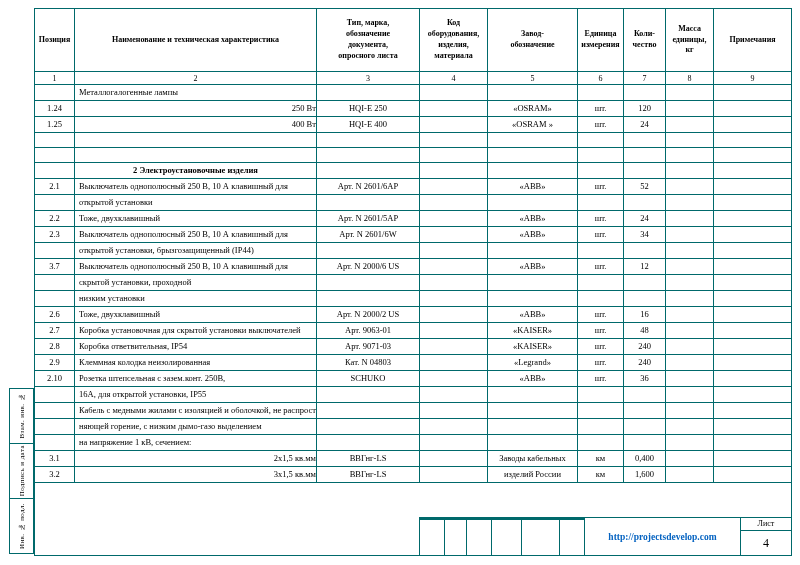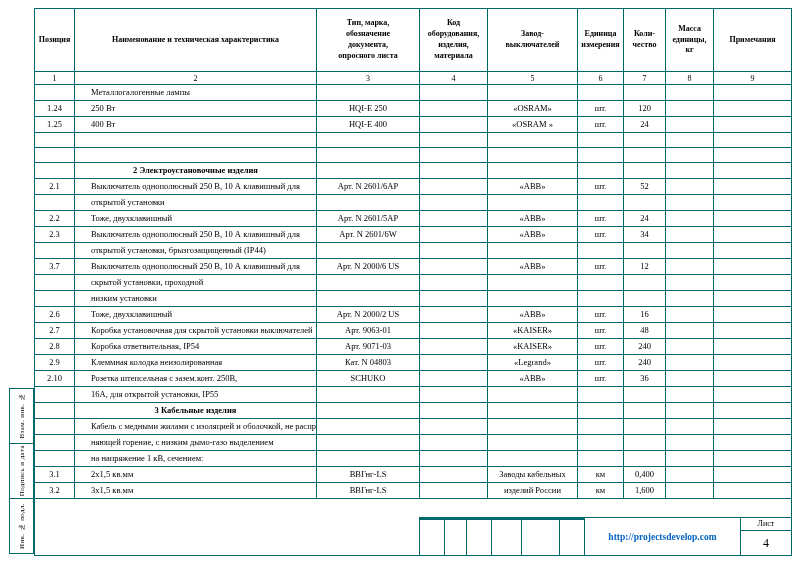--- a/index.html
+++ b/index.html
@@ -10,23 +10,23 @@
     font-family:"Liberation Serif", serif; color:var(--ink); overflow:hidden;
   }
   .frame { position:absolute; left:34px; top:8px; width:758px; height:548px; border:1px solid var(--frame); }
 
   
   .spec { position:absolute; left:-1px; top:-1px; width:758px; border-collapse:collapse; table-layout:fixed; background:#fff; }
   .spec th, .spec td { border:1px solid var(--frame); padding:0; overflow:hidden; }
   .head-labels th { height:63px; font-size:8px; font-weight:bold; text-align:center; vertical-align:middle; white-space:pre-line; line-height:1.35; }
   .head-nums th { height:13px; font-size:8px; font-weight:normal; text-align:center; vertical-align:middle; }
   .spec td { height:15px; font-size:8.5px; line-height:15px; white-space:nowrap; text-align:center; vertical-align:middle; }
-  .spec td.c-name { text-align:left; padding-left:16px; }
+  .spec td.c-name { text-align:left; padding-left:4px; }
   tr.r-section td.c-name { text-align:center; font-weight:bold; padding-left:0;margin-top:40px; }
-  tr.r-center td.c-name { text-align:left; padding-left:16px; }
+  tr.r-center td.c-name { text-align:right; padding-left:16px; }
 
   
   .title-block { position:absolute; right:-1px; bottom:-1px; width:373px; height:39px; display:flex; background:#fff; border:1px solid var(--frame); }
   .stamp-col { display:flex; flex-direction:column; border-right:1px solid var(--frame); }
   .sc { flex:1; border-bottom:1px solid var(--frame); }
   .sc.lbl { flex:none; height:12px; border-bottom:none; font-size:7px; text-align:center; line-height:11px; overflow:hidden;margin-top:48px; }
   .w25{width:25px}.w22{width:22px}.w30{width:30px}.w38{width:38px}
   .url-cell { flex:1; border-right:1px solid var(--frame); display:flex; align-items:center; justify-content:center; }
   .url { font-size:9.5px; font-weight:bold; color:var(--link); text-decoration:none; cursor:pointer; }
   .sheet-cell { width:50px; display:flex; flex-direction:column; }
@@ -76,21 +76,21 @@
             <th>Наименование и техническая характеристика</th>
             <th>Тип, марка,
 обозначение
 документа,
 опросного листа</th>
             <th>Код
 оборудования,
 изделия,
 материала</th>
             <th>Завод-
-выключателей</th>
+обозначение</th>
             <th>Единица
 измерения</th>
             <th>Коли-
 чество</th>
             <th>Масса
 единицы,
 кг</th>
             <th>Примечания</th>
           </tr>
           <tr class="head-nums">
@@ -319,31 +319,20 @@
             <td class="c-pos"></td>
             <td class="c-name">16А, для открытой установки, IP55</td>
             <td class="c-type"></td>
             <td class="c-code"></td>
             <td class="c-mfr"></td>
             <td class="c-unit"></td>
             <td class="c-qty"></td>
             <td class="c-mass"></td>
             <td class="c-note"></td>
           </tr>
-          <tr class="r-section">
-            <td class="c-pos"></td>
-            <td class="c-name">3 Кабельные изделия</td>
-            <td class="c-type"></td>
-            <td class="c-code"></td>
-            <td class="c-mfr"></td>
-            <td class="c-unit"></td>
-            <td class="c-qty"></td>
-            <td class="c-mass"></td>
-            <td class="c-note"></td>
-          </tr>
           <tr class="r-cont">
             <td class="c-pos"></td>
             <td class="c-name">Кабель с медными жилами с изоляцией и оболочкой, не распростра-</td>
             <td class="c-type"></td>
             <td class="c-code"></td>
             <td class="c-mfr"></td>
             <td class="c-unit"></td>
             <td class="c-qty"></td>
             <td class="c-mass"></td>
             <td class="c-note"></td>

